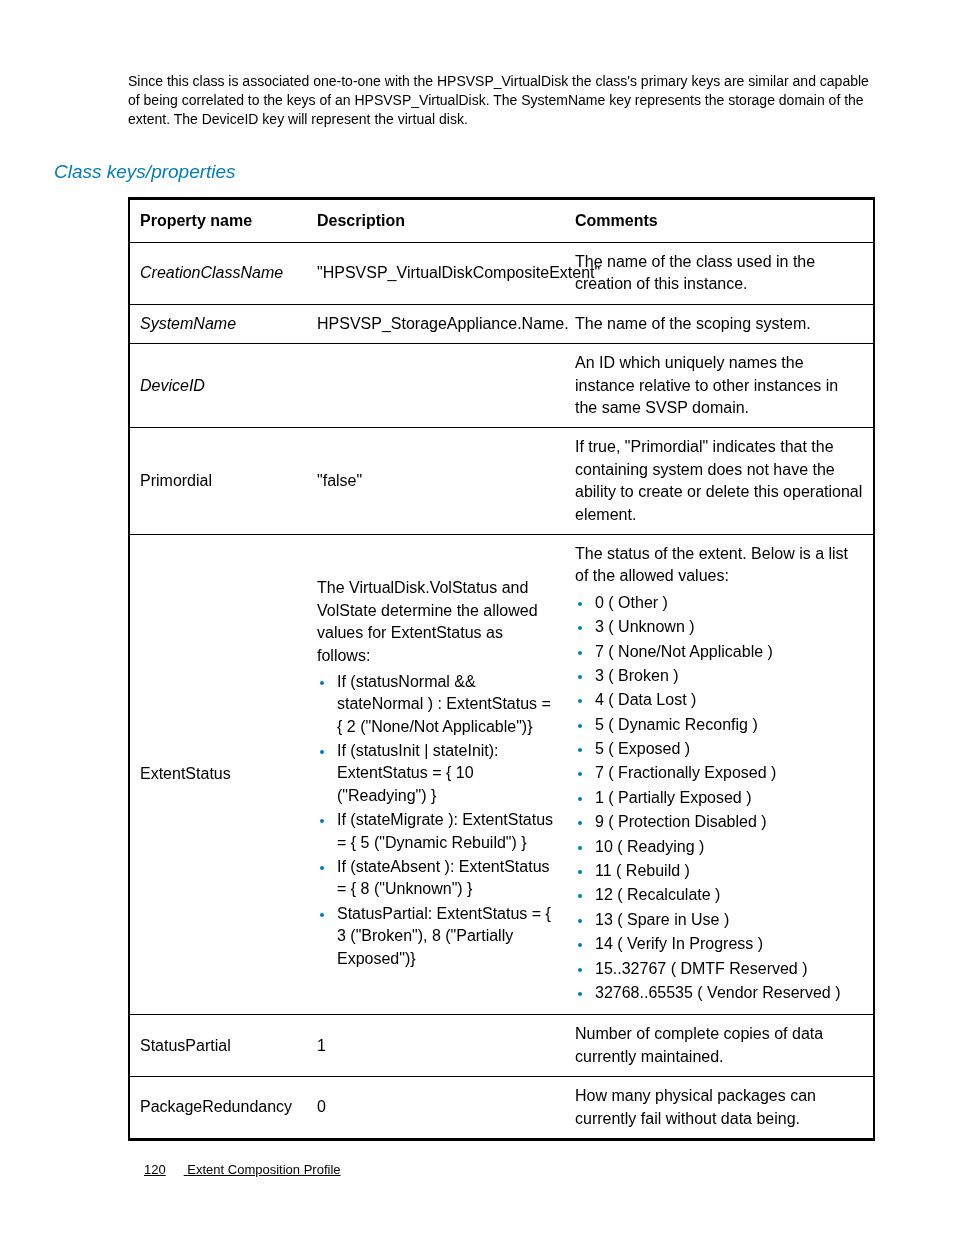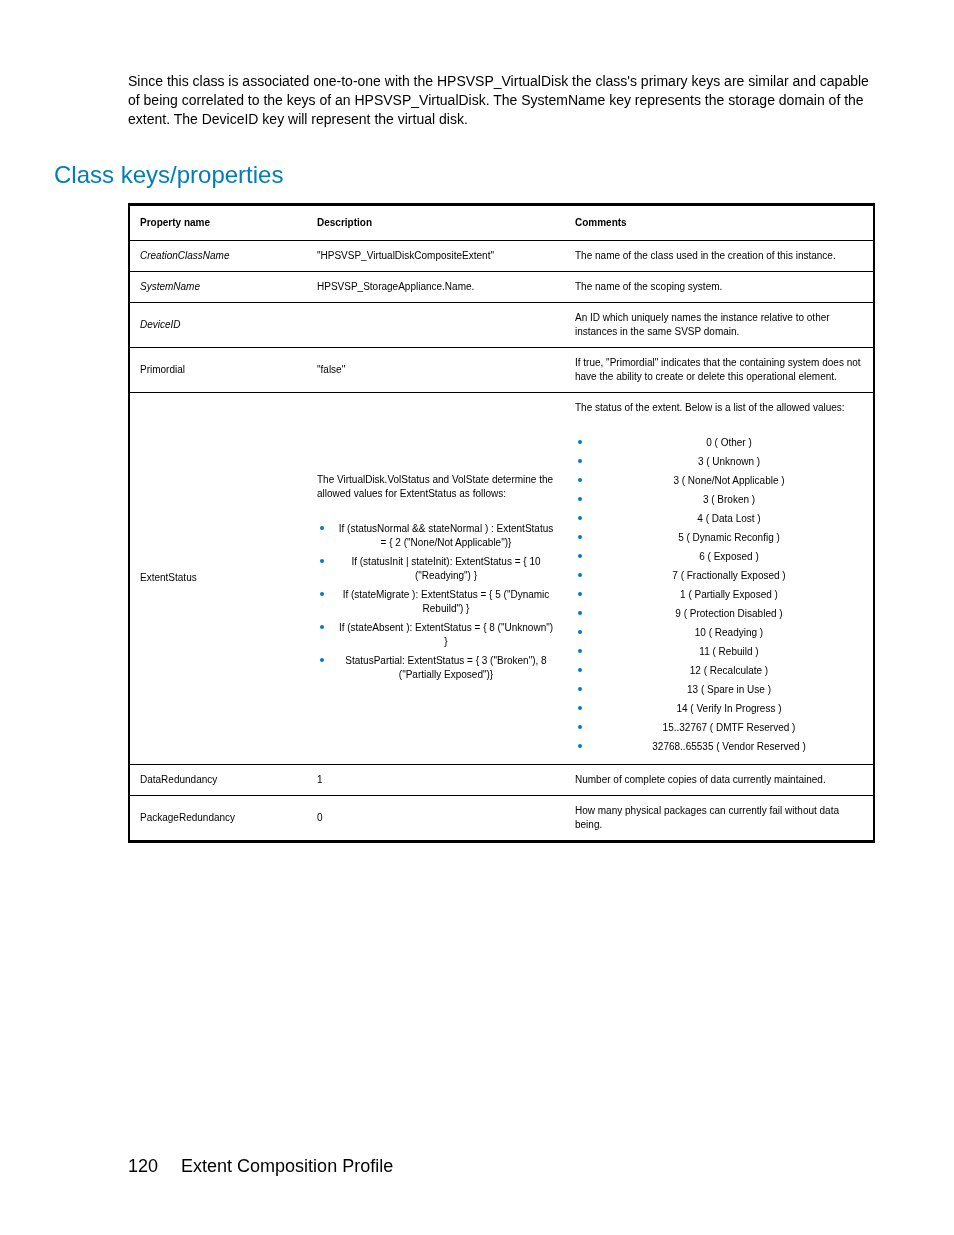--- a/index.html
+++ b/index.html
@@ -17,33 +17,34 @@
     padding: 58px 79px 0 128px;
   }
   .intro {
     font-size: 14px;
     line-height: 1.35;
     font-weight: 300;
   }
   h2.section {
     color: #007dba;
     font-weight: 300;
-    font-size: 24px;
+    font-size: 19px;
     margin: 32px 0 14px -74px;
+    font-style: italic;
   }
   table.props {
     border-collapse: collapse;
     width: 100%;
     table-layout: fixed;
   }
   table.props th, table.props td {
     border-top: 1px solid #000;
     border-bottom: 1px solid #000;
     padding: 8px 10px;
-    font-size: 10px;
+    font-size: 16px;
     font-weight: 300;
     line-height: 1.4;
     vertical-align: middle;
     text-align: left;
   }
   table.props thead th {
     border-top: 3px solid #000;
     border-bottom: 1.5px solid #000;
     font-weight: 700;
     padding-top: 10px;
@@ -54,39 +55,39 @@
   }
   table.props {
     border-left: 2px solid #000;
     border-right: 2px solid #000;
   }
   col.c1 { width: 178px; }
   col.c2 { width: 258px; }
   col.c3 { }
   .italic { font-style: italic; }
   ul.cell-list {
-    margin: 18px 0 0 0;
+    margin: 4px 0 0 0;
     padding-left: 18px;
-    text-align: center;
   }
   ul.cell-list li {
     margin: 2px 0;
     padding-left: 2px;
   }
   ul.cell-list li::marker {
     color: #007dba;
     font-size: 13px;
   }
   .desc-block p { margin: 0 0 4px 0; }
   .footer {
     position: absolute;
     bottom: 58px;
-    left: 128px;
-    font-size: 18px;
+    left: 144px;
+    font-size: 13px;
     font-weight: 300;
+    text-decoration: underline;
   }
   .footer .pn { margin-right: 18px; }
 </style>
 </head>
 <body>
 
 <div class="page">
   <p class="intro">Since this class is associated one-to-one with the HPSVSP_VirtualDisk the class's primary keys are similar and capable of being correlated to the keys of an HPSVSP_VirtualDisk. The SystemName key represents the storage domain of the extent. The DeviceID key will represent the virtual disk.</p>
 
   <h2 class="section">Class keys/properties</h2>
@@ -138,41 +139,41 @@
                 <li>StatusPartial: ExtentStatus = { 3 ("Broken"), 8 ("Partially Exposed")}</li>
               </ul>
             </div>
           </td>
           <td>
             <div class="desc-block">
               <p>The status of the extent. Below is a list of the allowed values:</p>
               <ul class="cell-list">
                 <li>0 ( Other )</li>
                 <li>3 ( Unknown )</li>
-                <li>3 ( None/Not Applicable )</li>
+                <li>7 ( None/Not Applicable )</li>
                 <li>3 ( Broken )</li>
                 <li>4 ( Data Lost )</li>
                 <li>5 ( Dynamic Reconfig )</li>
-                <li>6 ( Exposed )</li>
+                <li>5 ( Exposed )</li>
                 <li>7 ( Fractionally Exposed )</li>
                 <li>1 ( Partially Exposed )</li>
                 <li>9 ( Protection Disabled )</li>
                 <li>10 ( Readying )</li>
                 <li>11 ( Rebuild )</li>
                 <li>12 ( Recalculate )</li>
                 <li>13 ( Spare in Use )</li>
                 <li>14 ( Verify In Progress )</li>
                 <li>15..32767 ( DMTF Reserved )</li>
                 <li>32768..65535 ( Vendor Reserved )</li>
               </ul>
             </div>
           </td>
         </tr>
         <tr>
-          <td>DataRedundancy</td>
+          <td>StatusPartial</td>
           <td>1</td>
           <td>Number of complete copies of data currently maintained.</td>
         </tr>
         <tr>
           <td>PackageRedundancy</td>
           <td>0</td>
           <td>How many physical packages can currently fail without data being.</td>
         </tr>
       </tbody>
   </table>

